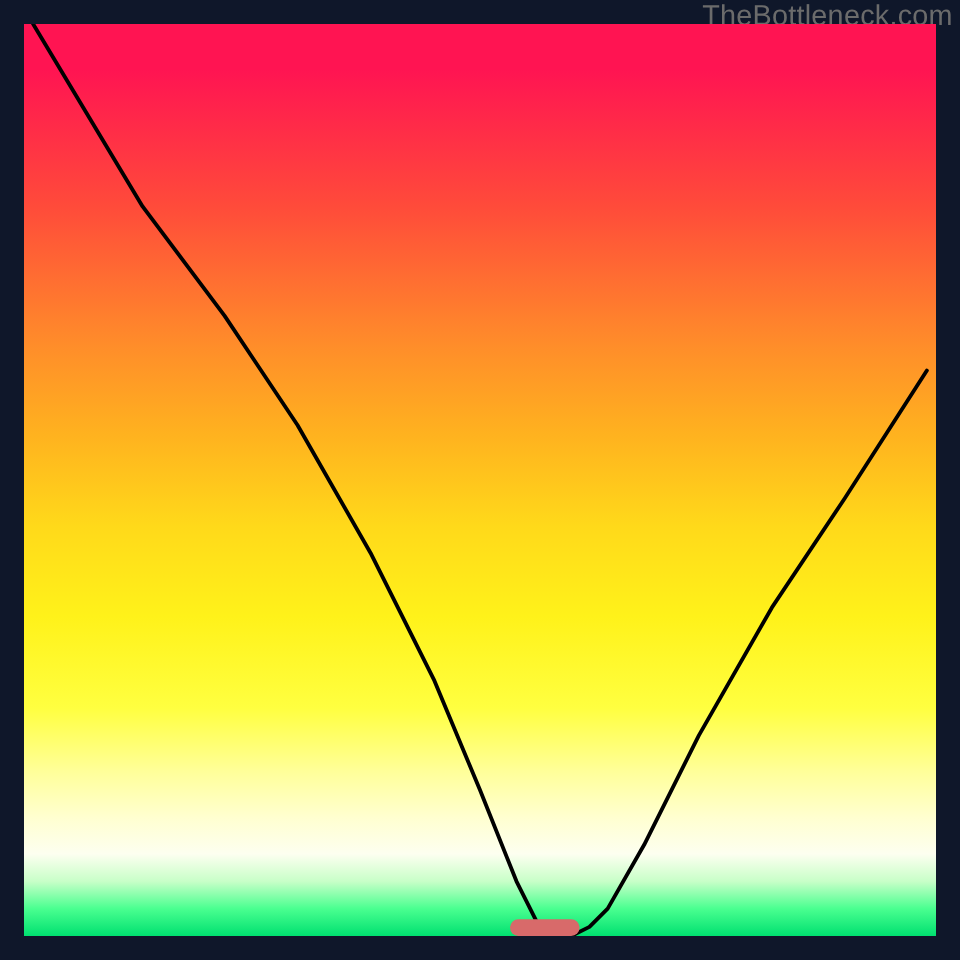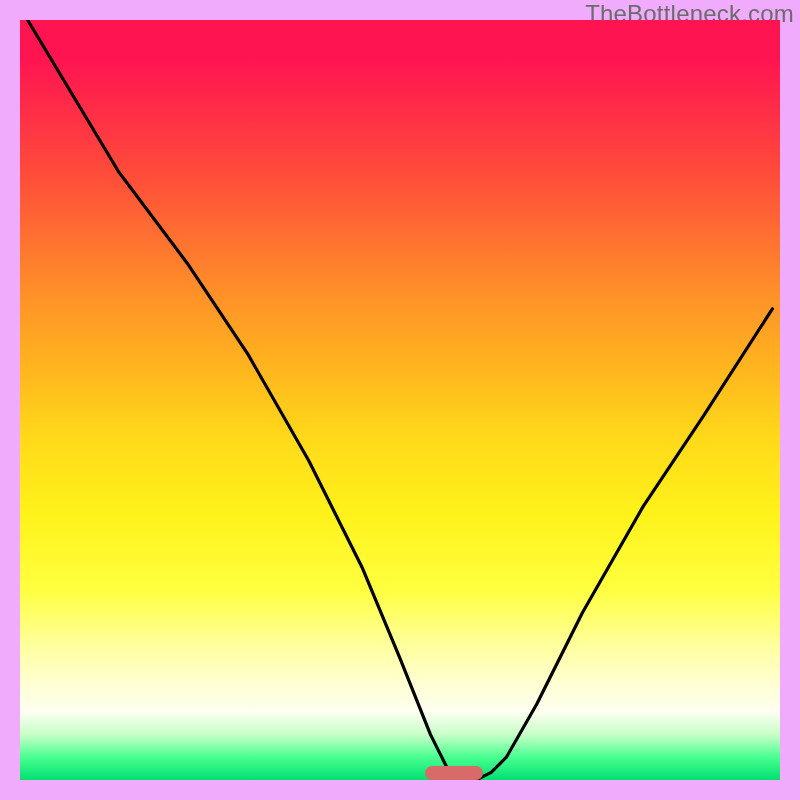--- a/index.html
+++ b/index.html
@@ -8,21 +8,21 @@
     width: 800px;
     height: 800px;
     background: #000;
     overflow: hidden;
     font-family: Arial, Helvetica, sans-serif;
   }
   .frame {
     position: relative;
     width: 800px;
     height: 800px;
-    background: #f0abfc;
+    background: #0f172a;
   }
   .plot {
     position: absolute;
     left: 20px;
     top: 20px;
     width: 760px;
     height: 760px;
     background: linear-gradient(to bottom,
       #ff1452 0%,
       #ff1452 5%,

